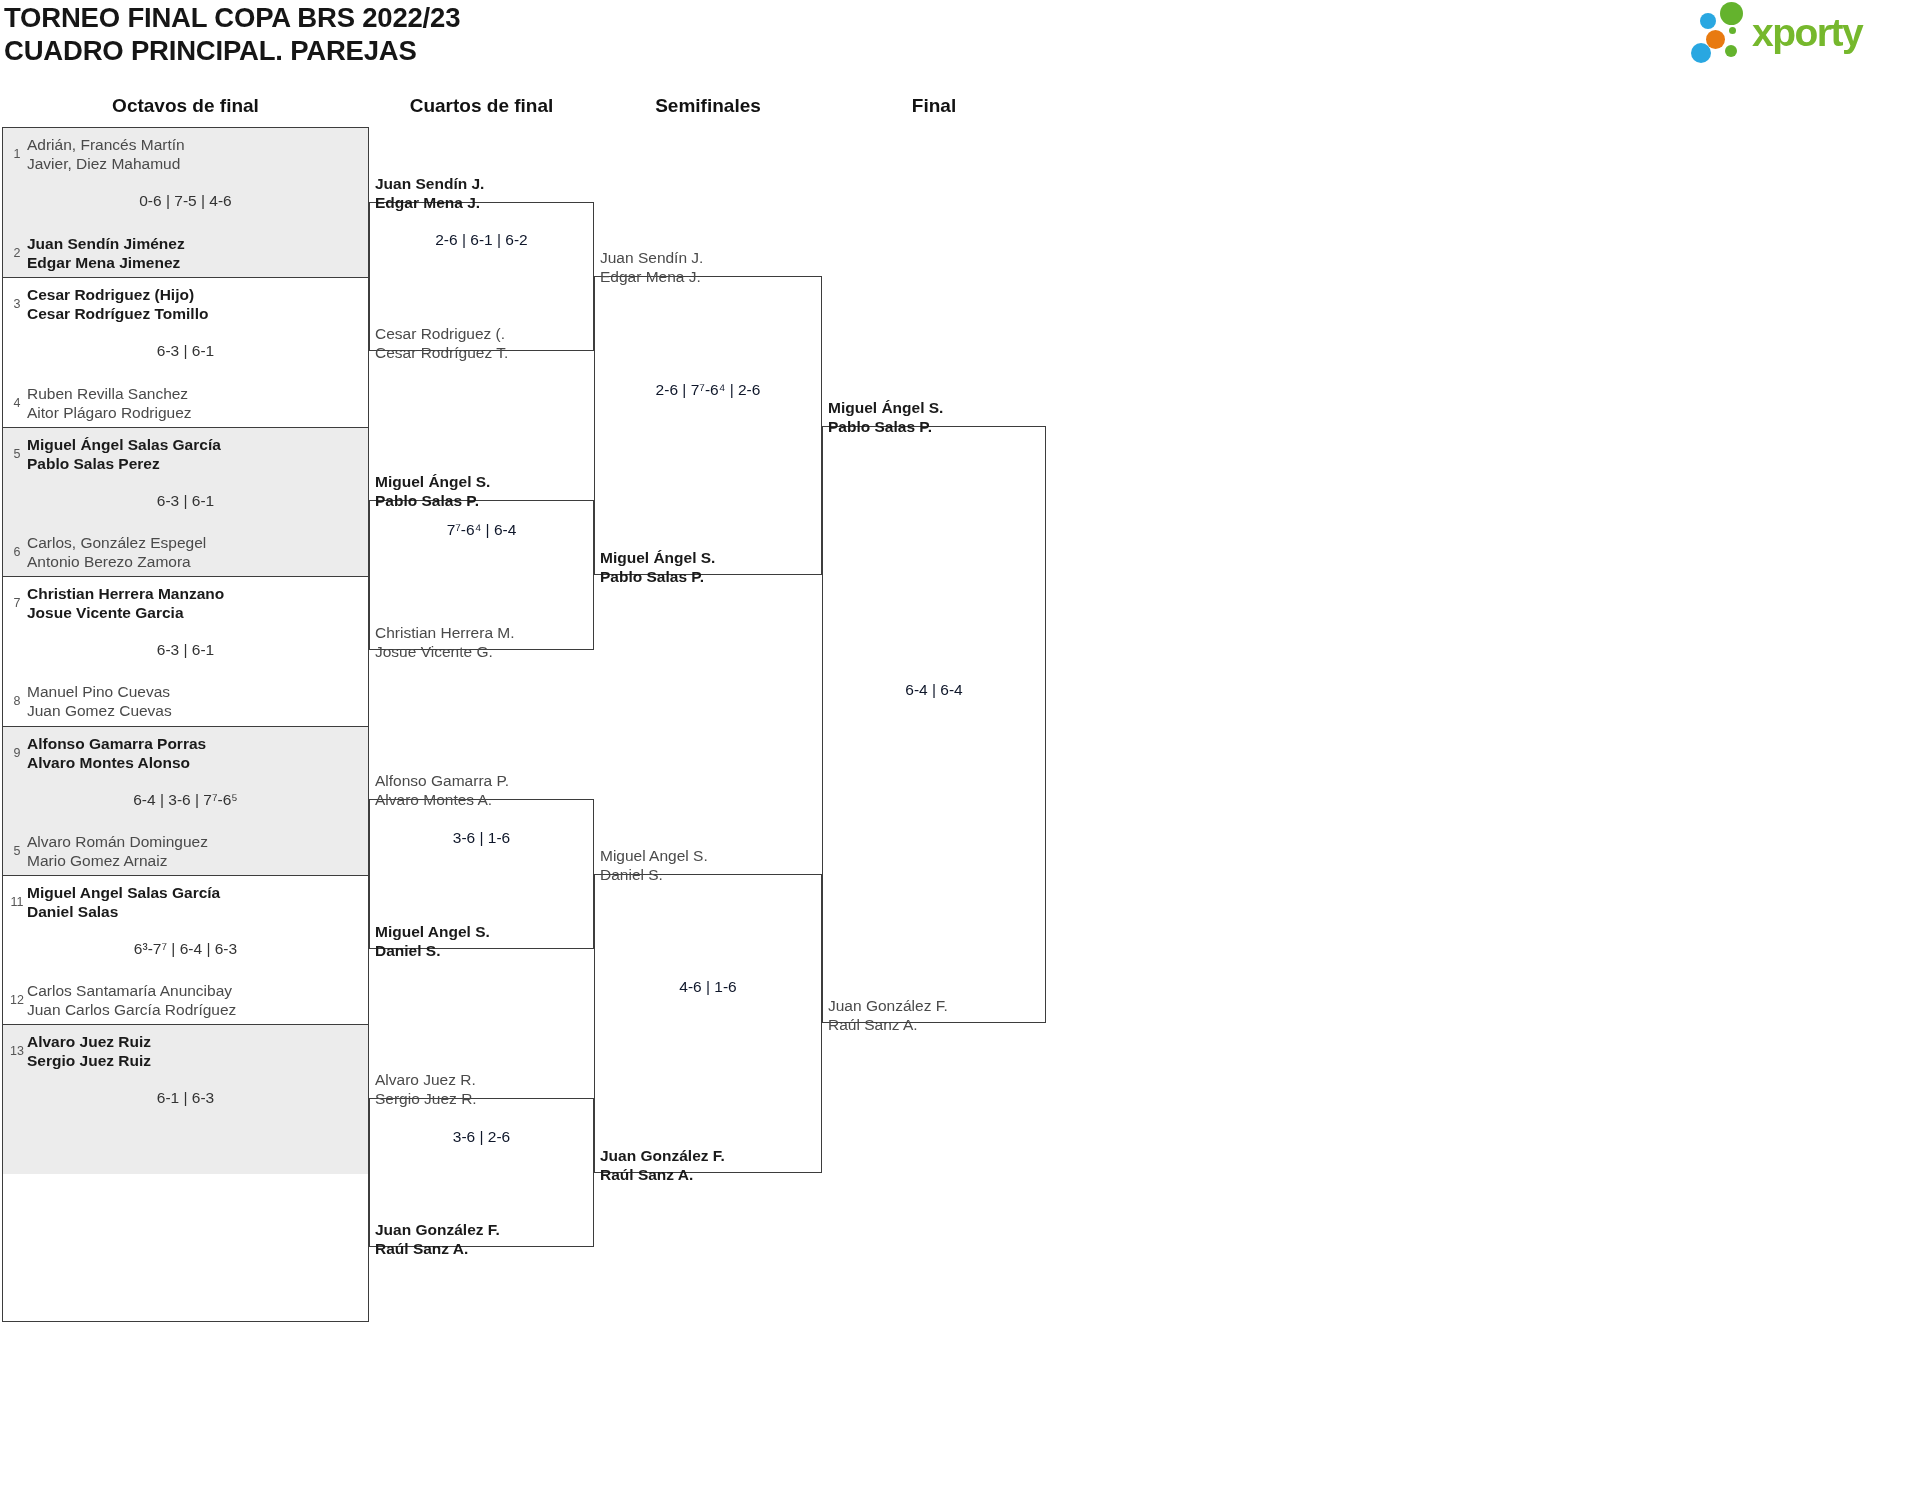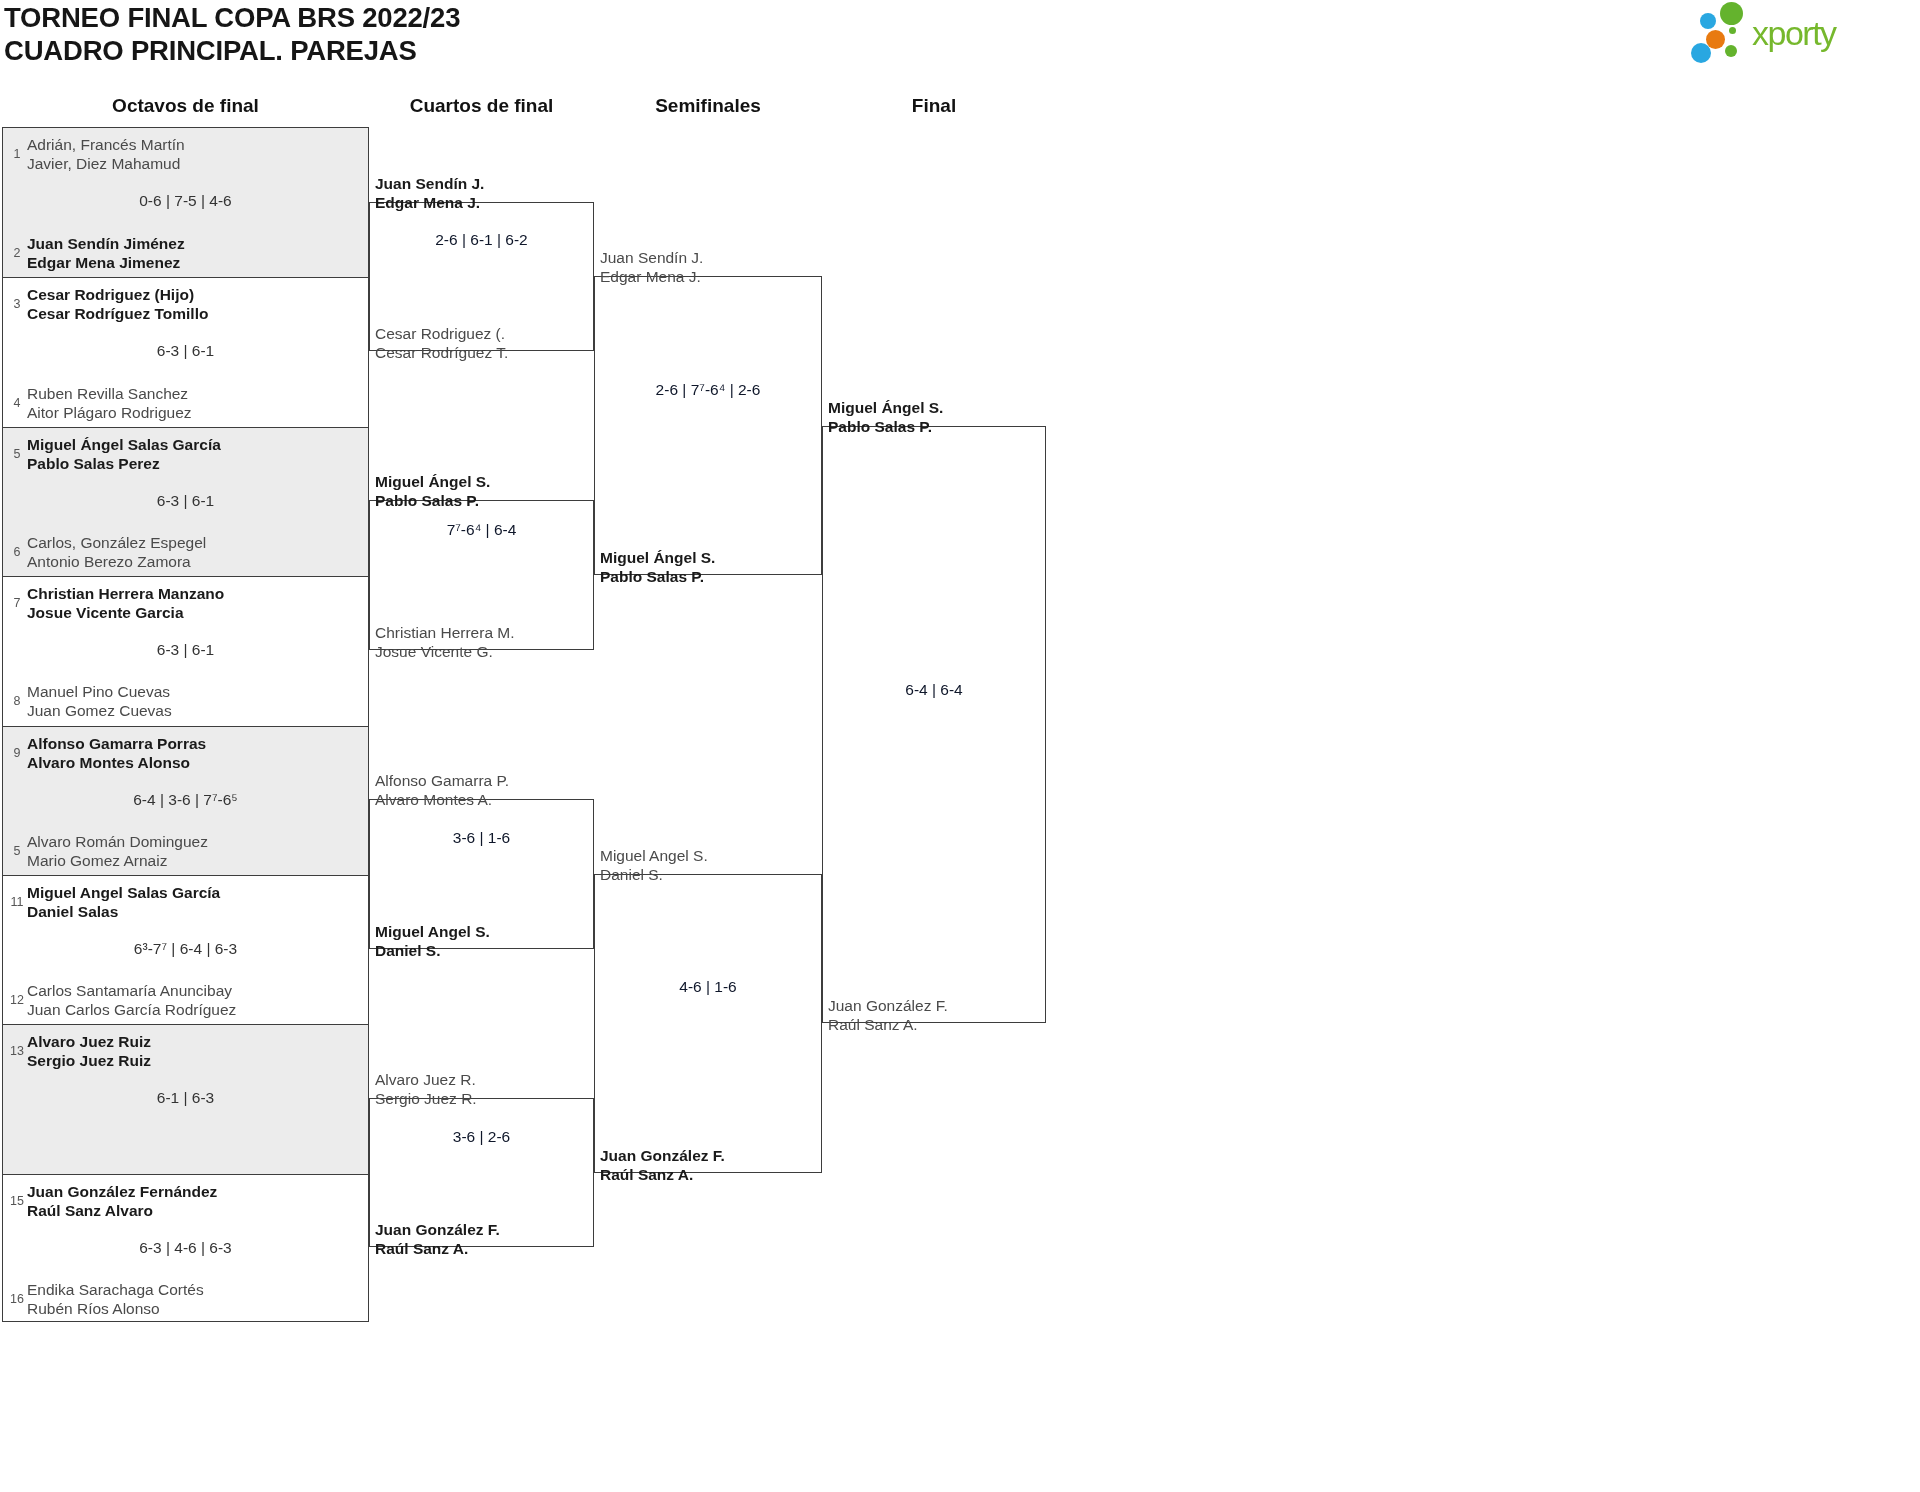--- a/index.html
+++ b/index.html
@@ -8,21 +8,21 @@
     font-family:"Liberation Sans","DejaVu Sans",sans-serif;color:#222;
   }
   
   .title{position:absolute;left:4px;top:1px;font-size:27.5px;line-height:33px;
          font-weight:700;color:#161616;letter-spacing:-0.2px;white-space:nowrap;}
   .title2{top:34px;}
   .rh{position:absolute;top:95px;font-size:19px;font-weight:600;color:#121212;
       text-align:center;white-space:nowrap;}
   
   .dot{position:absolute;border-radius:50%;}
-  .logo-text{position:absolute;left:1752px;top:8px;font-size:34px;font-weight:400;
+  .logo-text{position:absolute;left:1752px;top:8px;font-size:39px;font-weight:700;
              color:#76b82d;letter-spacing:-1.5px;line-height:50px;}
   
   #octavos{position:absolute;left:2px;top:127px;width:367px;height:1195px;
            border:1.5px solid #3d3d3d;box-sizing:border-box;}
   .om{position:absolute;left:0;width:100%;box-sizing:border-box;}
   .om.sep{border-top:1.5px solid #3d3d3d;}
   .om.g{background:#ececec;}
   .entry{position:absolute;left:4px;right:8px;display:flex;}
   .entry.t{top:7px;}
   .entry.b{bottom:5px;}
@@ -148,33 +148,20 @@
 
     <div class="om sep g" style="top:896.3px;height:149.4px">
       <div class="entry t">
         <span class="seed">13</span>
         <div class="names w">Alvaro Juez Ruiz
 Sergio Juez Ruiz</div>
       </div>
       <div class="oscore">6-1 | 6-3</div>
     </div>
 
-    <div class="om sep" style="top:1045.6px;height:149.4px">
-      <div class="entry t">
-        <span class="seed">15</span>
-        <div class="names w">Juan González Fernández
-Raúl Sanz Alvaro</div>
-      </div>
-      <div class="oscore">6-3 | 4-6 | 6-3</div>
-      <div class="entry b">
-        <span class="seed">16</span>
-        <div class="names">Endika Sarachaga Cortés
-Rubén Ríos Alonso</div>
-      </div>
-    </div>
 
   </div>
 
   <div class="box" style="left:369px;top:201.7px;width:225px;height:149.4px"></div>
   <div class="rnames w" style="left:375px;top:145.7px;width:213px">Juan Sendín J.
 Edgar Mena J.</div>
   <div class="rscore" style="left:369px;top:231.4px;width:225px">2-6 | 6-1 | 6-2</div>
   <div class="rnames" style="left:375px;top:296.1px;width:213px">Cesar Rodriguez (.
 Cesar Rodríguez T.</div>
 

